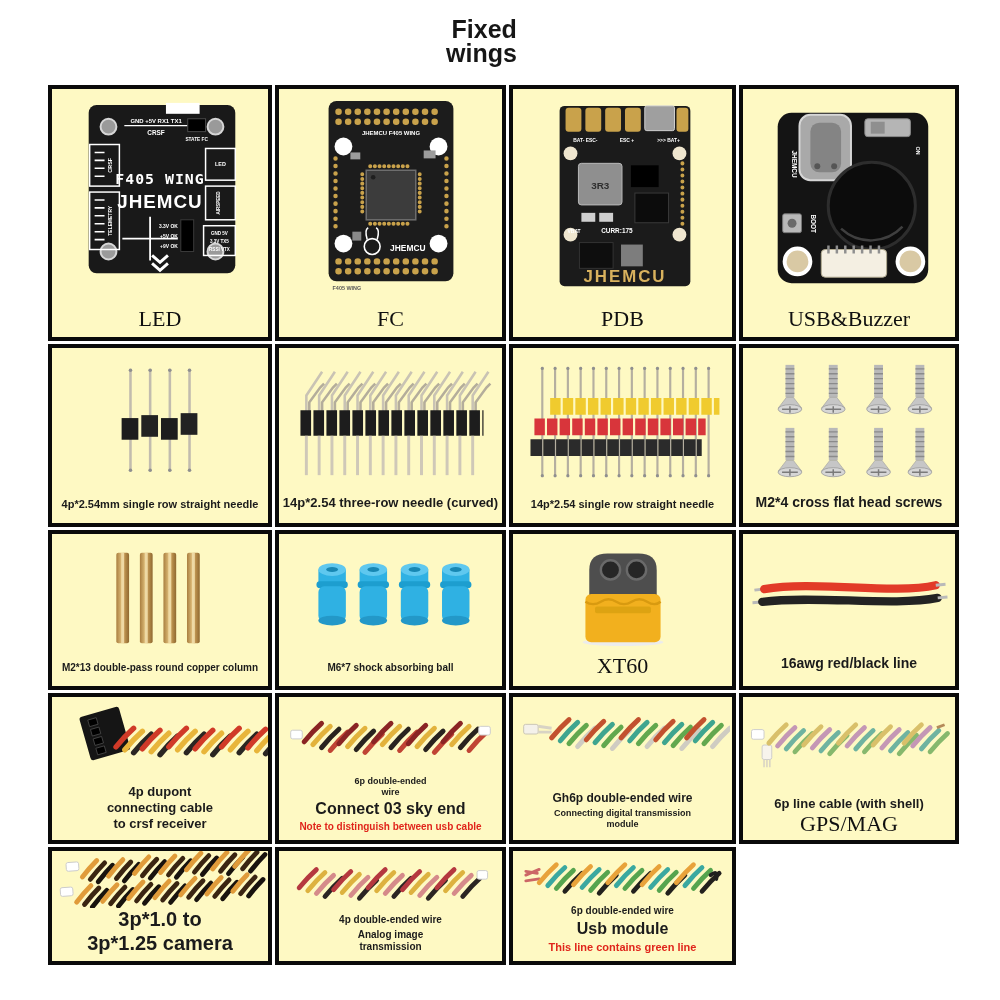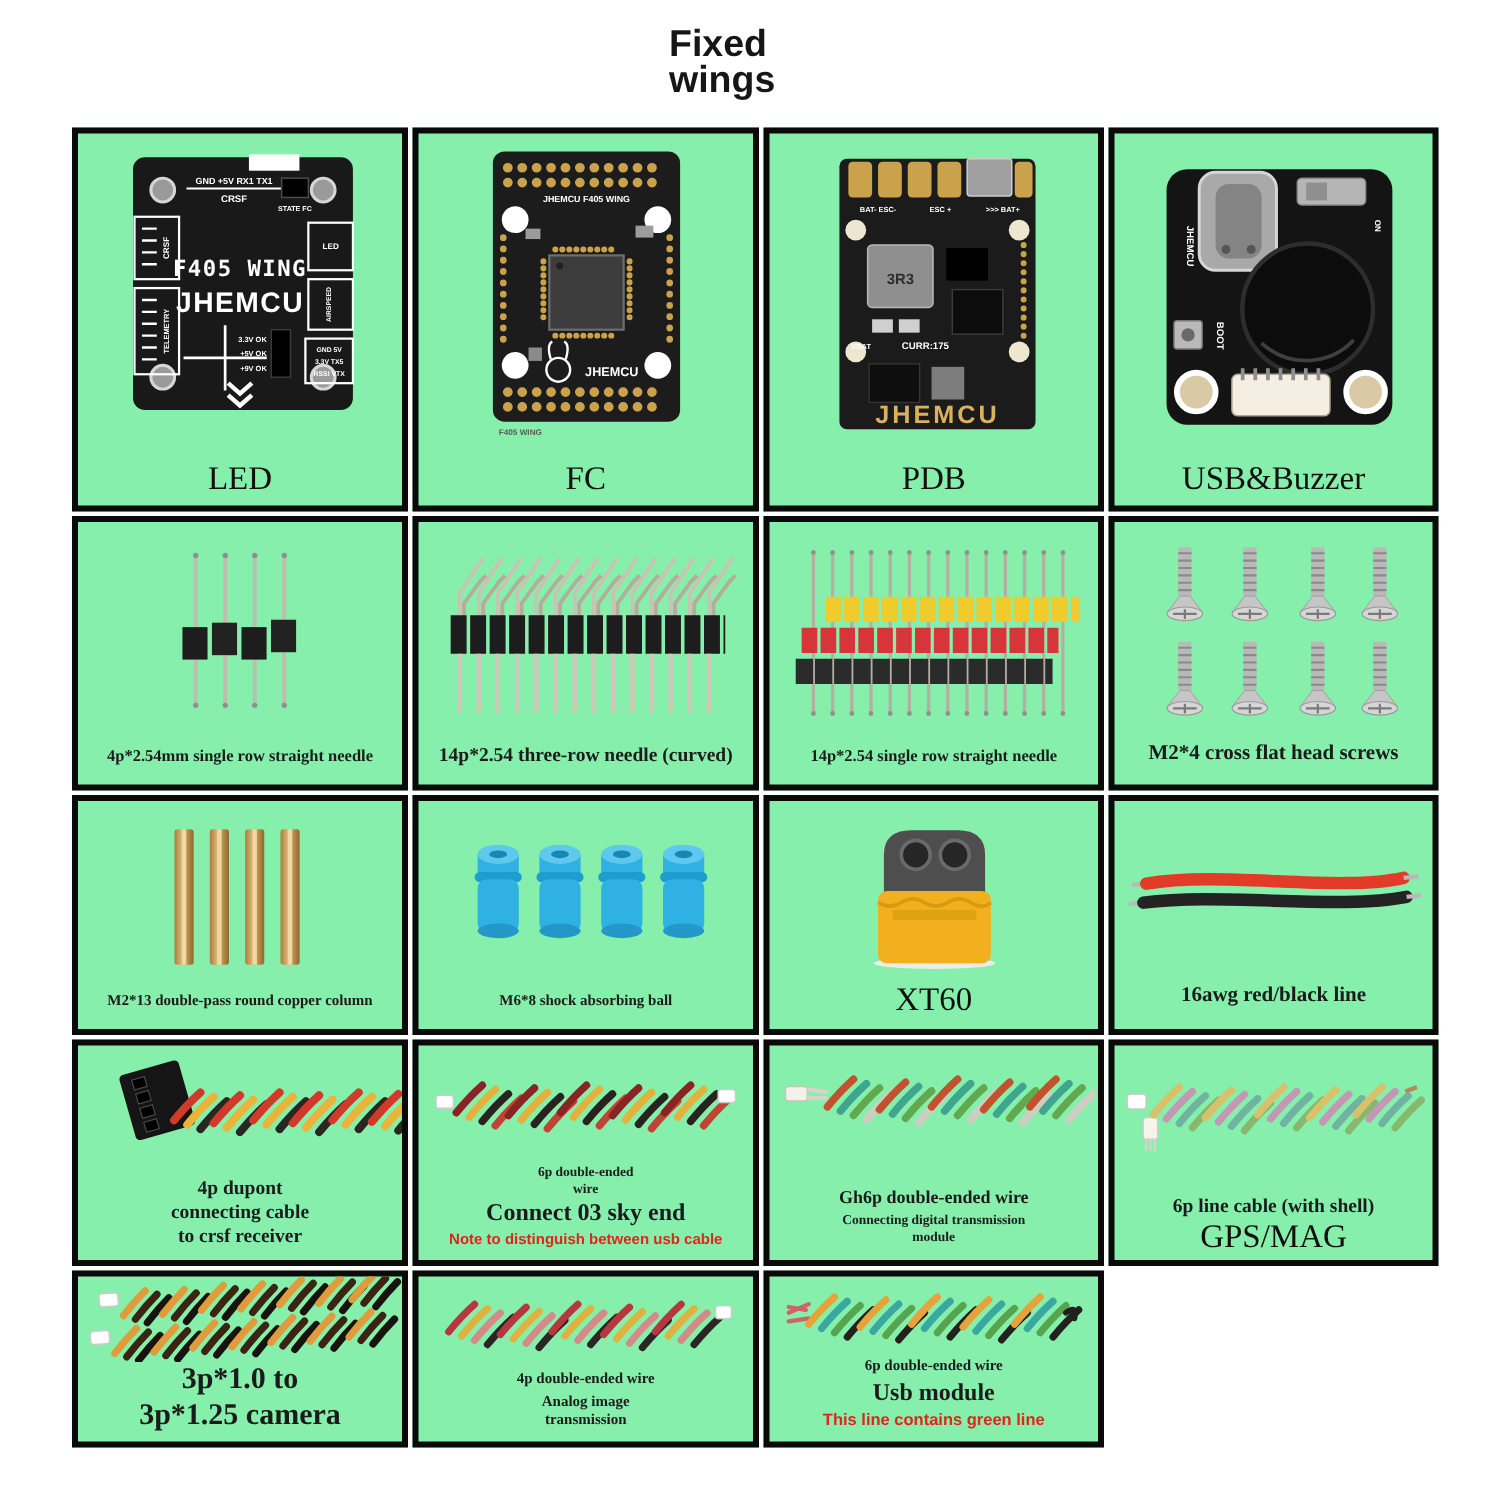--- a/index.html
+++ b/index.html
@@ -4,36 +4,36 @@
 <style>
   * { box-sizing: border-box; margin: 0; padding: 0; }
   html,body { background:#ffffff; }
   .page {
     position: relative; width: 1000px; height: 1000px; background: #fff;
     font-family: "Liberation Sans", "DejaVu Sans", sans-serif; color:#1b1b1b;
     overflow: hidden;
   }
   .page-title {
     position:absolute; left:446px; top:17px;
-    font-size:25px; font-weight:700; line-height:24px; color:#161616;
+    font-size:25px; font-weight:700; line-height:24px; color:#161616;text-align:right;
   }
   .grid {
     position:absolute; left:48px; top:85px;
     display:grid;
     grid-template-columns:224px 231px 227px 220px;
     grid-template-rows:256px 183px 160px 151px 118px;
     gap:3px;
   }
   .cell {
-    border:4px solid #0a0a0a; background:#86efac;
+    border:4px solid #0a0a0a; background:#fef9c3;
     display:flex; flex-direction:column; align-items:center;
     overflow:hidden;
   }
   .fig { flex:1 1 auto; width:100%; display:flex; align-items:center; justify-content:center; min-height:0; }
-  .cap { font-weight:700; color:#1b1b1b; text-align:center; line-height:1.22;font-family:Liberation Serif, serif; }
+  .cap { font-weight:700; color:#1b1b1b; text-align:center; line-height:1.22; }
   .sz9  { font-size:9px; }
   .sz10 { font-size:10px; }
   .sz11 { font-size:11px; }
   .sz12 { font-size:12px;margin-top:20px; }
   .sz13 { font-size:13px; }
   .sz14 { font-size:14px; }
   .sz16 { font-size:16px; }
   .sz20 { font-size:20px; line-height:1.2; }
   .serif {
     font-family:"Liberation Serif","DejaVu Serif",serif;
@@ -363,21 +363,21 @@
               <ellipse cx="14" cy="8" rx="14" ry="6.5" fill="#5fc8ef"></ellipse>
               <ellipse cx="14" cy="8" rx="6" ry="2.6" fill="#1787b3"></ellipse>
             </g>
           </defs>
           <use href="#dmp8" x="26" y="16"></use>
             <use href="#dmp8" x="68" y="16"></use>
           <use href="#dmp8" x="110" y="16"></use>
             <use href="#dmp8" x="152" y="16"></use>
         </svg>
       </div>
-      <div class="cap sz10 mb12">M6*8 shock absorbing ball</div>
+      <div class="cap sz10 mb12">M6*7 shock absorbing ball</div>
     </div>
 
 
     <div class="cell">
       <div class="fig">
         <svg width="170" height="106" viewBox="0 0 170 110">
           <ellipse cx="85" cy="105" rx="42" ry="4" fill="#ececec"></ellipse>
           <path d="M50,58 v-28 q0,-17 19,-17 h32 q19,0 19,17 v28 z" fill="#4e4e4e"></path>
           <circle cx="72" cy="30" r="10" fill="#262626" stroke="#6a6a6a" stroke-width="2.5"></circle>
           <circle cx="99" cy="30" r="10" fill="#262626" stroke="#6a6a6a" stroke-width="2.5"></circle>

